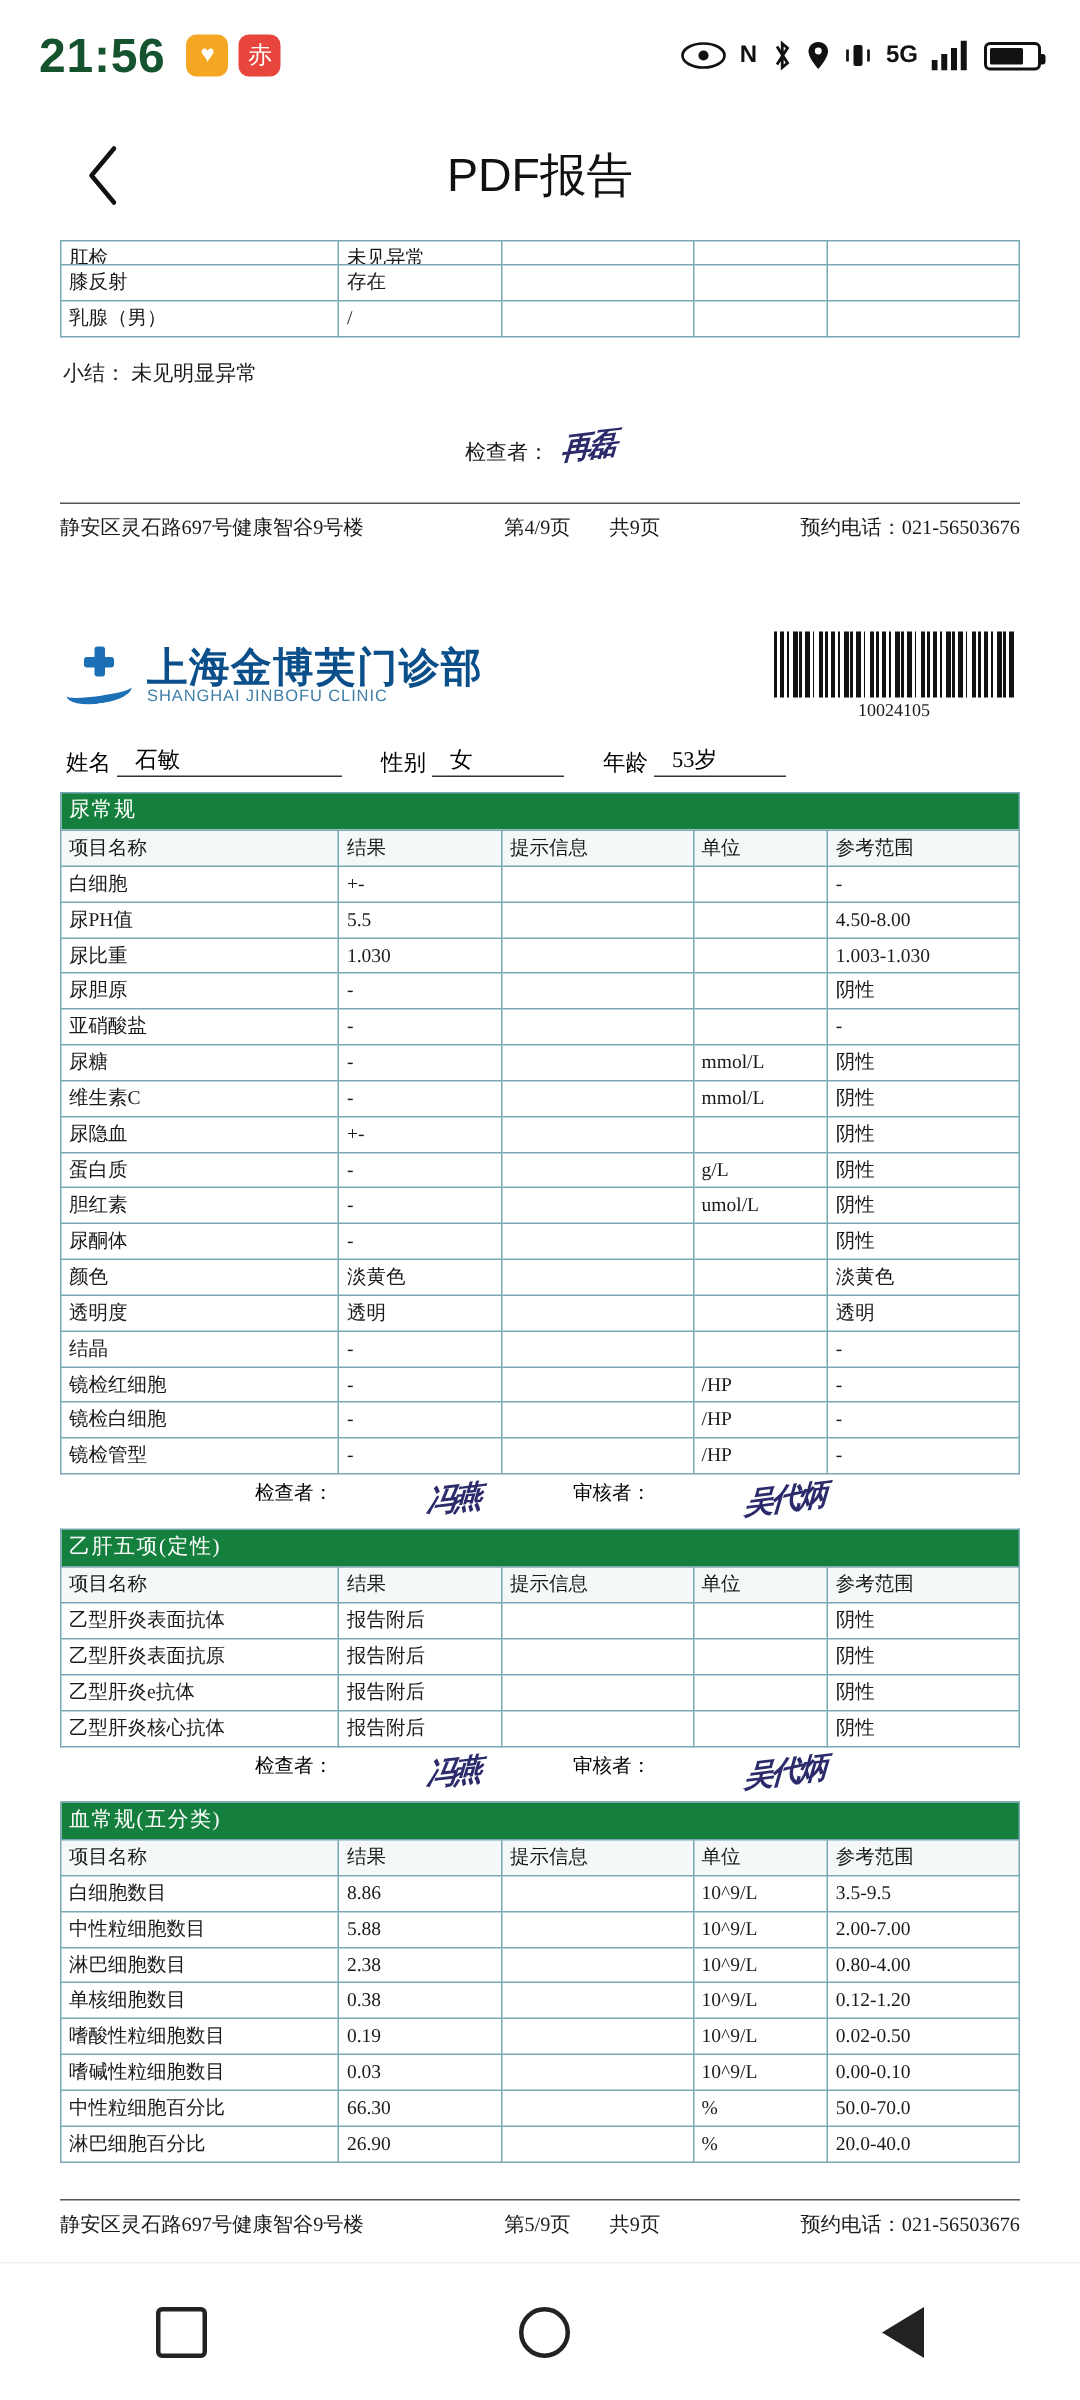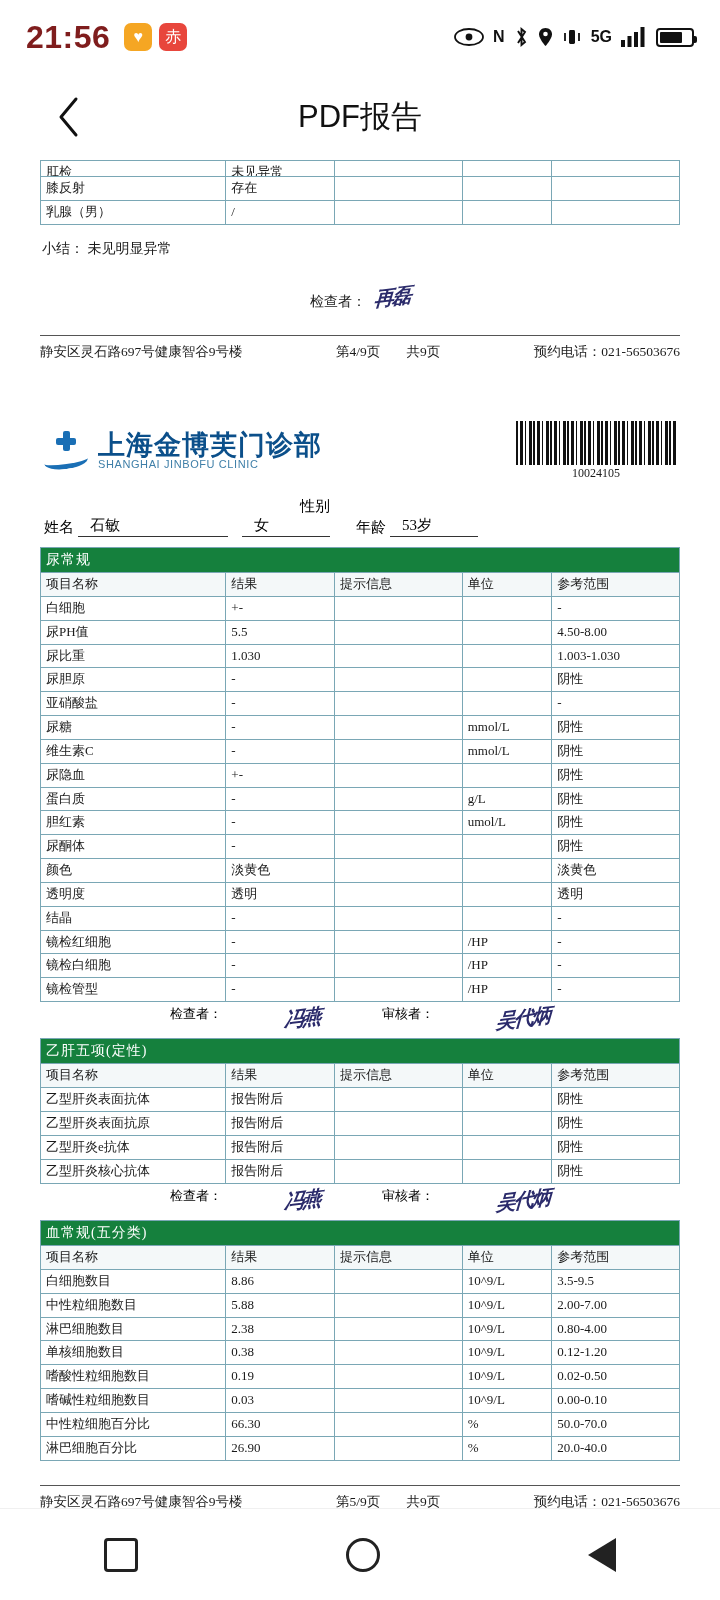--- a/index.html
+++ b/index.html
@@ -17,21 +17,21 @@
   }
   
   .statusbar {
     height: 74px;
     display: flex; align-items: center;
     padding: 0 26px;
     background: #ffffff;
     flex: 0 0 auto;
   }
   .status-clock {
-    font-size: 32px; font-weight: bold; color: #7f1d1d;
+    font-size: 32px; font-weight: bold; color: #14532d;
     letter-spacing: 0.5px;
   }
   .status-left-icons { display: flex; align-items: center; gap: 7px; margin-left: 14px; }
   .sq-icon {
     width: 28px; height: 28px; border-radius: 7px;
     display: flex; align-items: center; justify-content: center;
     font-size: 16px; color: #fff;
   }
   .ic-orange { background: #f5a623; }
   .ic-red { background: #e8463c; }
@@ -362,21 +362,21 @@
             <div class="barcode"></div>
             <div class="barcode-num">10024105</div>
           </div>
         </div>
 
         <div class="patient-row">
           <div class="pfield">
             <span class="plabel">姓名</span>
             <span class="pvalue">石敏</span>
           </div>
-          <div class="pfield" style="margin-left:10px;flex-direction:column;">
+          <div class="pfield" style="margin-left:26px;">
             <span class="plabel">性别</span>
             <span class="pvalue short">女</span>
           </div>
           <div class="pfield" style="margin-left:26px;">
             <span class="plabel">年龄</span>
             <span class="pvalue short">53岁</span>
           </div>
         </div>
 
         <div id="p5sections">

